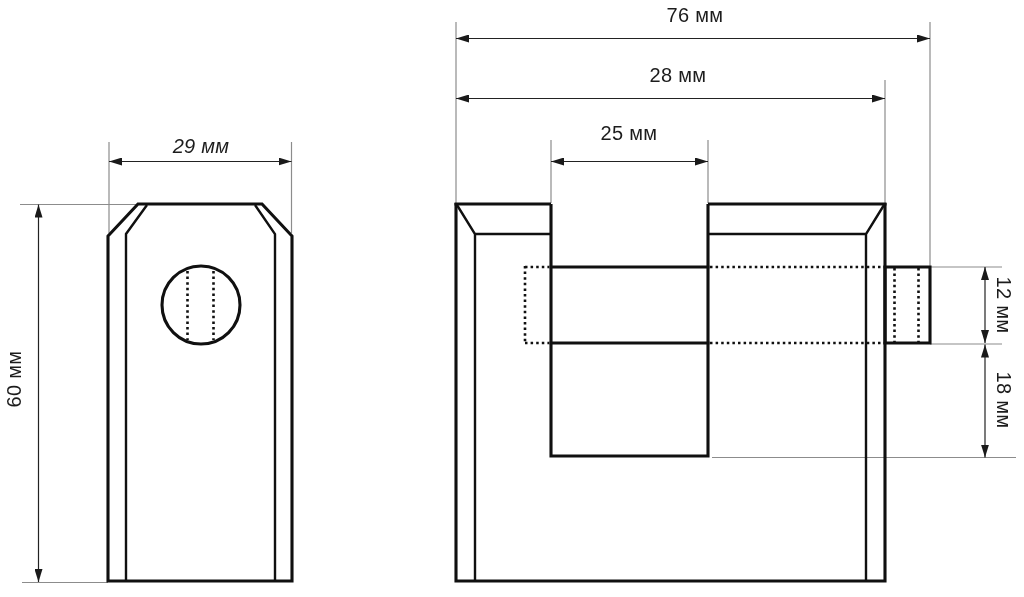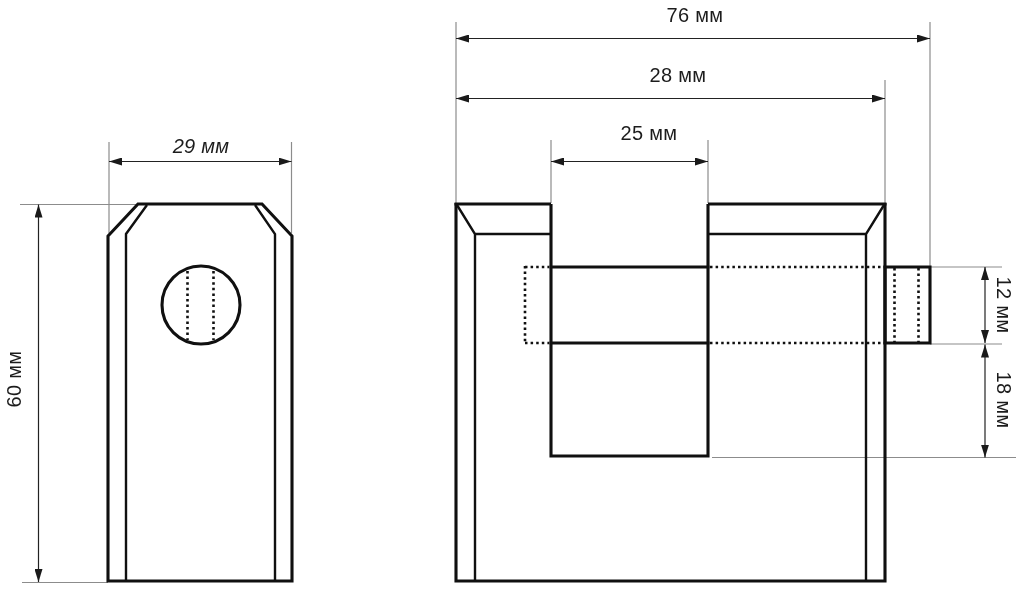--- a/index.html
+++ b/index.html
@@ -118,19 +118,19 @@
   </svg>
 
   <div class="dim-label" style="left:201px; top:146px;font-style:italic;">29 мм</div>
 
   <div class="dim-label rot-ccw" style="left:14px; top:379px;">60 мм</div>
 
   <div class="dim-label" style="left:695px; top:15px;">76 мм</div>
 
   <div class="dim-label" style="left:678px; top:75px;">28 мм</div>
 
-  <div class="dim-label" style="left:629px; top:133px;margin-left:20px;">25 мм</div>
+  <div class="dim-label" style="left:629px; top:133px;">25 мм</div>
 
   <div class="dim-label rot-cw" style="left:1004px; top:305px;">12 мм</div>
 
   <div class="dim-label rot-cw" style="left:1004px; top:400px;">18 мм</div>
 
 </div>
 
 </body></html>

